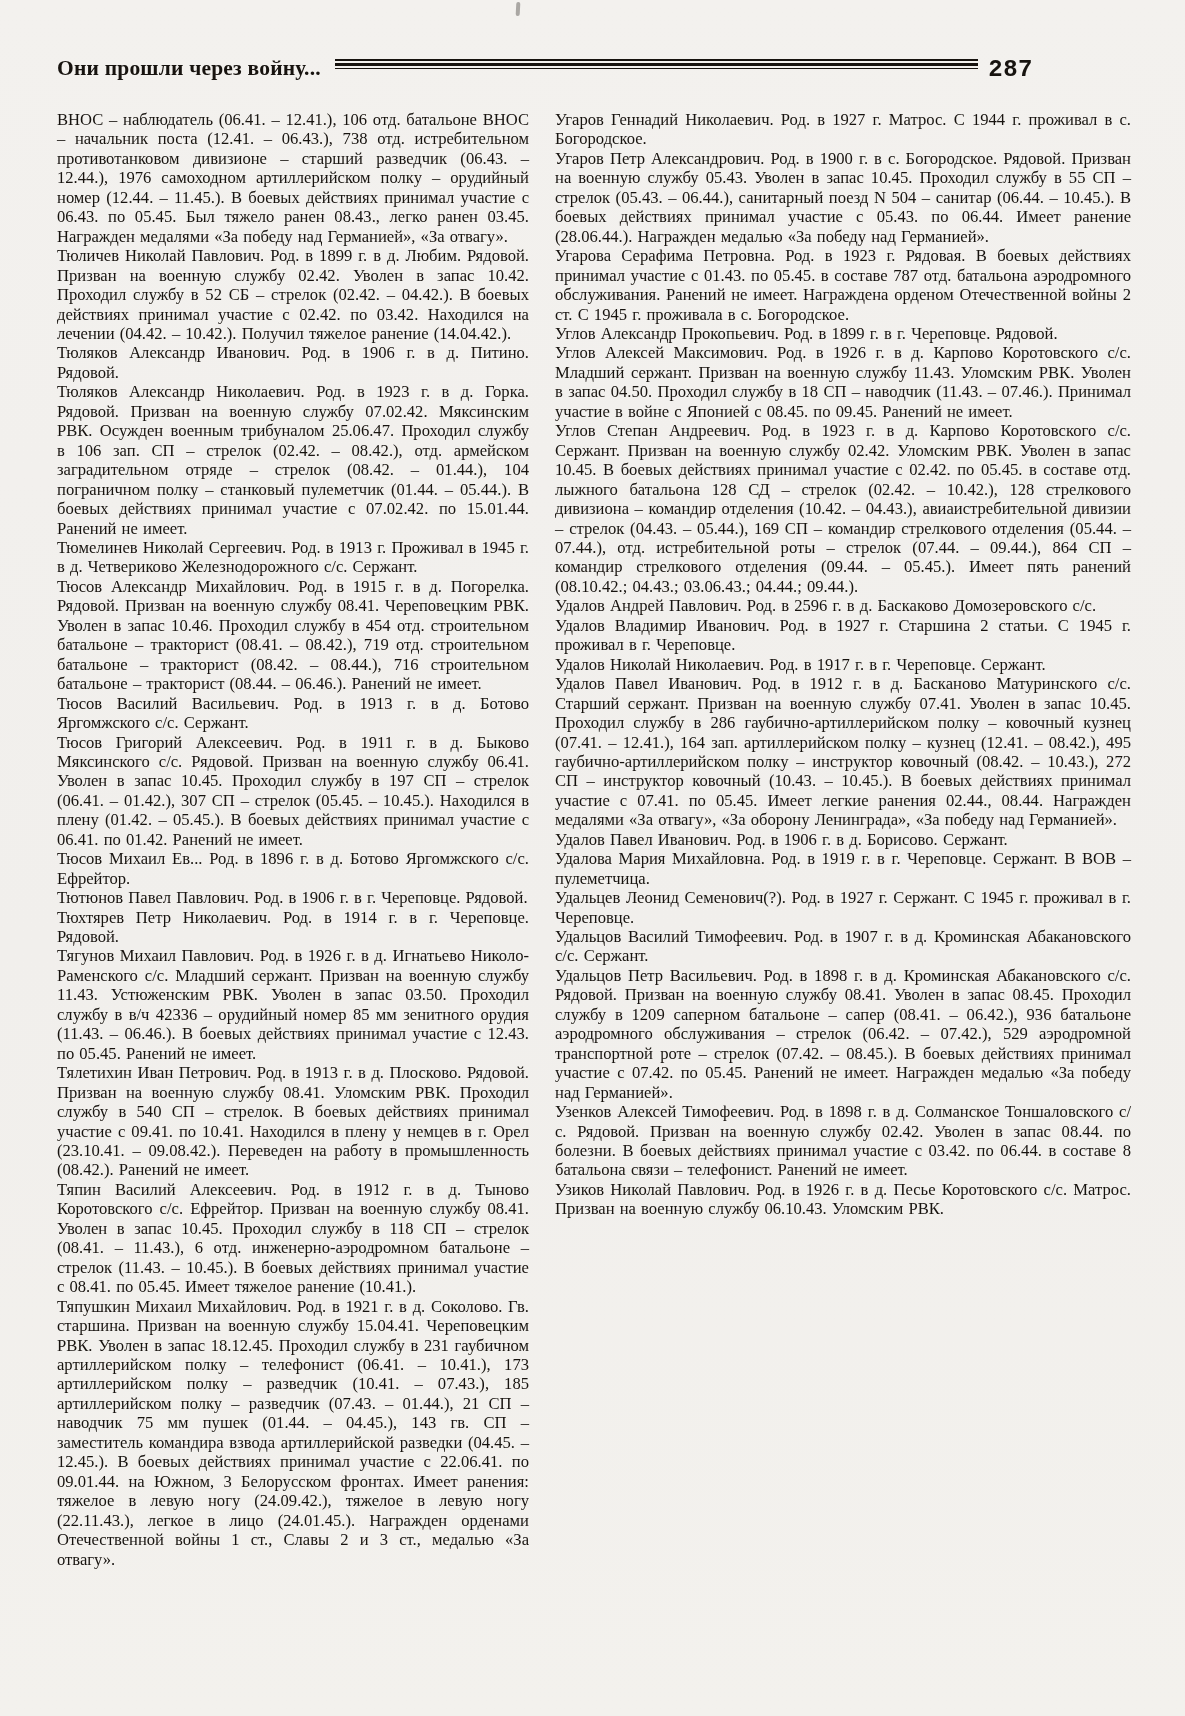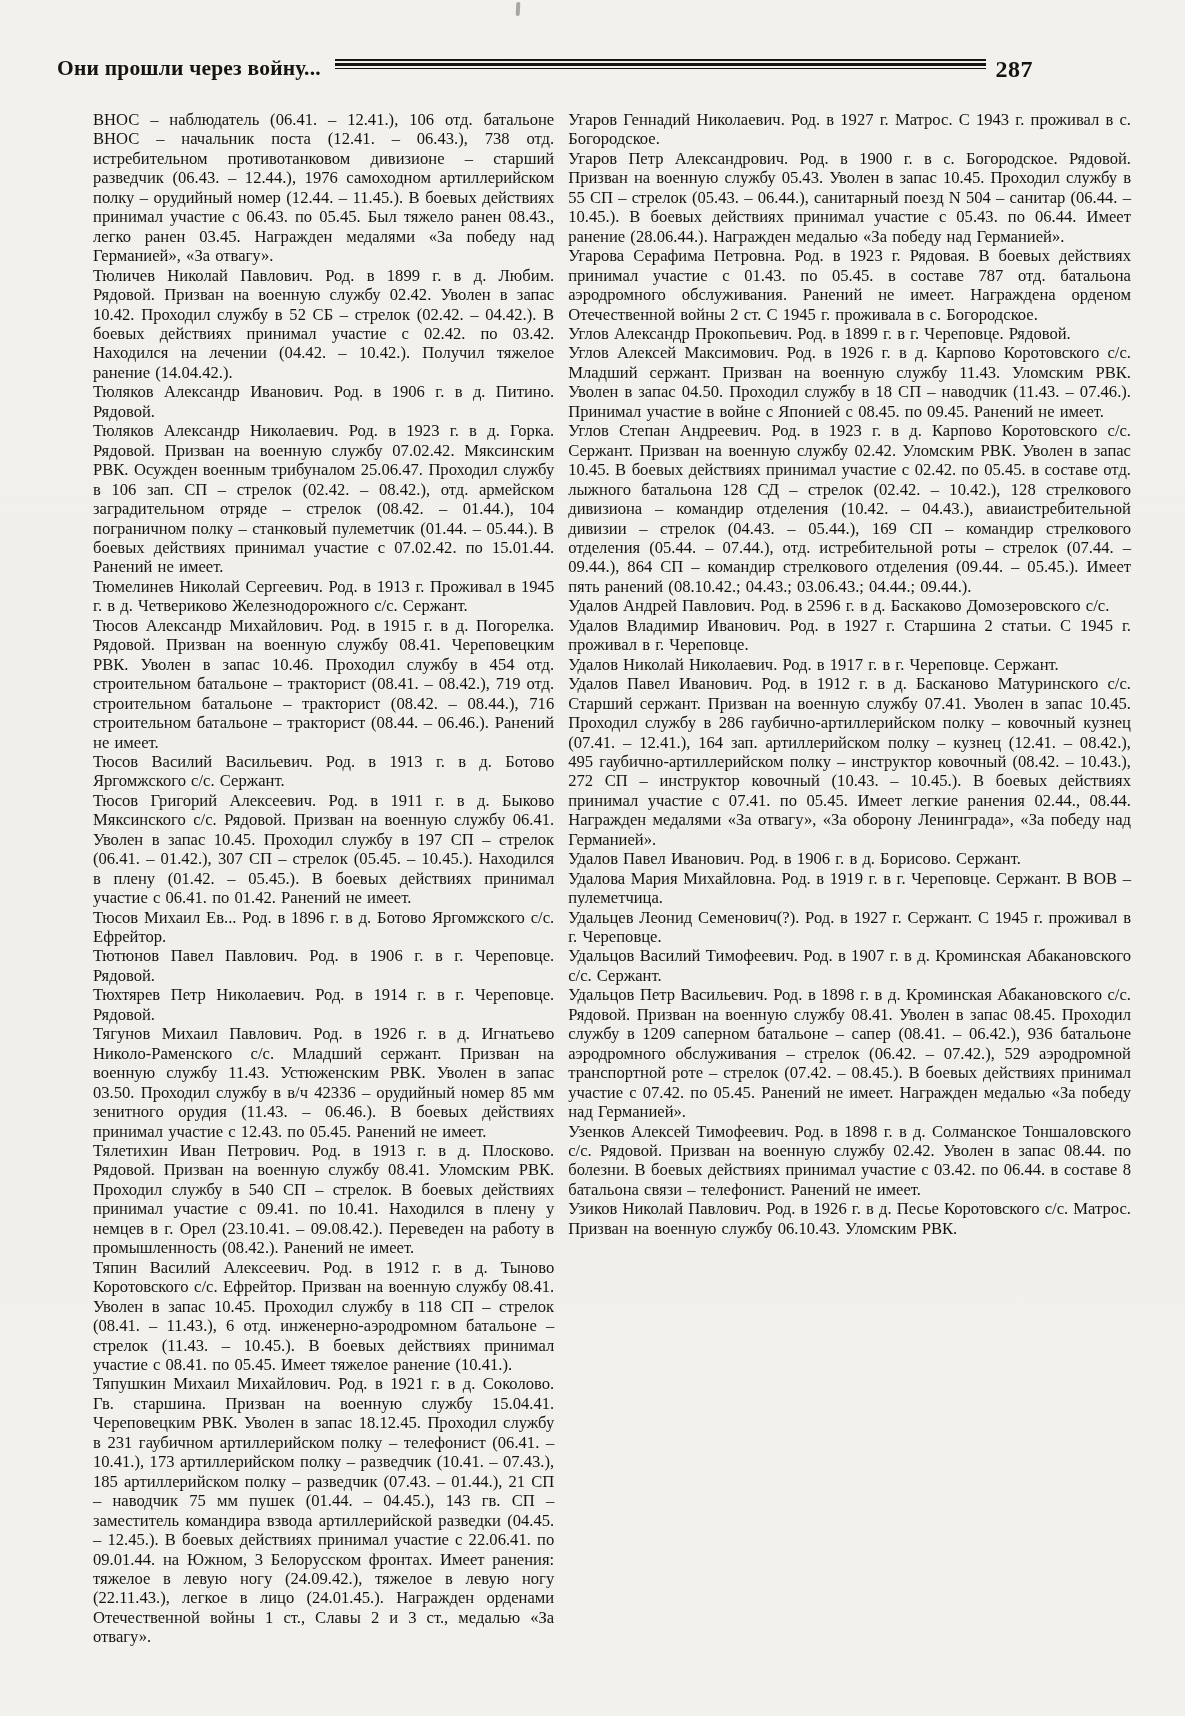--- a/index.html
+++ b/index.html
@@ -30,24 +30,24 @@
     white-space:nowrap;
   }
   .header-rule{
     flex:1;height:12px;position:relative;margin:2px 10px 0 14px;
   }
   .header-rule span{position:absolute;left:0;right:0;background:#17130f;}
   .header-rule .l1{top:1px;height:1.6px;}
   .header-rule .l2{top:4.5px;height:3.6px;}
   .header-rule .l3{top:9.5px;height:1.6px;}
   .page-number{
-    font-size:24px;font-weight:700;letter-spacing:.5px;
+    font-size:24px;font-weight:700;letter-spacing:.5px;font-family:Liberation Mono, monospace;
   }
   .columns{
-    display:flex;gap:14px;margin-top:27px;margin-left:36px;
+    display:flex;gap:26px;margin-top:27px;
   }
   .col{min-width:0;}
   .col-left{width:472px;}
   .col-right{width:576px;}
   p.entry{
     margin:0;
     font-size:16.6px;
     line-height:19.45px;
     text-align:justify;
     word-spacing:.06em;
@@ -82,21 +82,21 @@
       <p class="entry">Тюсов Григорий Алексеевич. Род. в 1911 г. в д. Быково Мяксинского с/с. Рядовой. Призван на военную службу 06.41. Уволен в запас 10.45. Проходил службу в 197 СП – стрелок (06.41. – 01.42.), 307 СП – стрелок (05.45. – 10.45.). Находился в плену (01.42. – 05.45.). В боевых действиях принимал участие с 06.41. по 01.42. Ранений не имеет.</p>
       <p class="entry">Тюсов Михаил Ев... Род. в 1896 г. в д. Ботово Яргомжского с/с. Ефрейтор.</p>
       <p class="entry">Тютюнов Павел Павлович. Род. в 1906 г. в г. Череповце. Рядовой.</p>
       <p class="entry">Тюхтярев Петр Николаевич. Род. в 1914 г. в г. Череповце. Рядовой.</p>
       <p class="entry">Тягунов Михаил Павлович. Род. в 1926 г. в д. Игнатьево Николо-Раменского с/с. Младший сержант. Призван на военную службу 11.43. Устюженским РВК. Уволен в запас 03.50. Проходил службу в в/ч 42336 – орудийный номер 85 мм зенитного орудия (11.43. – 06.46.). В боевых действиях принимал участие с 12.43. по 05.45. Ранений не имеет.</p>
       <p class="entry">Тялетихин Иван Петрович. Род. в 1913 г. в д. Плосково. Рядовой. Призван на военную службу 08.41. Уломским РВК. Проходил службу в 540 СП – стрелок. В боевых действиях принимал участие с 09.41. по 10.41. Находился в плену у немцев в г. Орел (23.10.41. – 09.08.42.). Переведен на работу в промышленность (08.42.). Ранений не имеет.</p>
       <p class="entry">Тяпин Василий Алексеевич. Род. в 1912 г. в д. Тыново Коротовского с/с. Ефрейтор. Призван на военную службу 08.41. Уволен в запас 10.45. Проходил службу в 118 СП – стрелок (08.41. – 11.43.), 6 отд. инженерно-аэродромном батальоне – стрелок (11.43. – 10.45.). В боевых действиях принимал участие с 08.41. по 05.45. Имеет тяжелое ранение (10.41.).</p>
       <p class="entry">Тяпушкин Михаил Михайлович. Род. в 1921 г. в д. Соколово. Гв. старшина. Призван на военную службу 15.04.41. Череповецким РВК. Уволен в запас 18.12.45. Проходил службу в 231 гаубичном артиллерийском полку – телефонист (06.41. – 10.41.), 173 артиллерийском полку – разведчик (10.41. – 07.43.), 185 артиллерийском полку – разведчик (07.43. – 01.44.), 21 СП – наводчик 75 мм пушек (01.44. – 04.45.), 143 гв. СП – заместитель командира взвода артиллерийской разведки (04.45. – 12.45.). В боевых действиях принимал участие с 22.06.41. по 09.01.44. на Южном, 3 Белорусском фронтах. Имеет ранения: тяжелое в левую ногу (24.09.42.), тяжелое в левую ногу (22.11.43.), легкое в лицо (24.01.45.). Награжден орденами Отечественной войны 1 ст., Славы 2 и 3 ст., медалью «За отвагу».</p>
     </div>
     <div class="col col-right">
-      <p class="entry">Угаров Геннадий Николаевич. Род. в 1927 г. Матрос. С 1943 г. проживал в с. Богородское.</p>
+      <p class="entry">Угаров Геннадий Николаевич. Род. в 1927 г. Матрос. С 1944 г. проживал в с. Богородское.</p>
       <p class="entry">Угаров Петр Александрович. Род. в 1900 г. в с. Богородское. Рядовой. Призван на военную службу 05.43. Уволен в запас 10.45. Проходил службу в 55 СП – стрелок (05.43. – 06.44.), санитарный поезд N 504 – санитар (06.44. – 10.45.). В боевых действиях принимал участие с 05.43. по 06.44. Имеет ранение (28.06.44.). Награжден медалью «За победу над Германией».</p>
       <p class="entry">Угарова Серафима Петровна. Род. в 1923 г. Рядовая. В боевых действиях принимал участие с 01.43. по 05.45. в составе 787 отд. батальона аэродромного обслуживания. Ранений не имеет. Награждена орденом Отечественной войны 2 ст. С 1945 г. проживала в с. Богородское.</p>
       <p class="entry">Углов Александр Прокопьевич. Род. в 1899 г. в г. Череповце. Рядовой.</p>
       <p class="entry">Углов Алексей Максимович. Род. в 1926 г. в д. Карпово Коротовского с/с. Младший сержант. Призван на военную службу 11.43. Уломским РВК. Уволен в запас 04.50. Проходил службу в 18 СП – наводчик (11.43. – 07.46.). Принимал участие в войне с Японией с 08.45. по 09.45. Ранений не имеет.</p>
       <p class="entry">Углов Степан Андреевич. Род. в 1923 г. в д. Карпово Коротовского с/с. Сержант. Призван на военную службу 02.42. Уломским РВК. Уволен в запас 10.45. В боевых действиях принимал участие с 02.42. по 05.45. в составе отд. лыжного батальона 128 СД – стрелок (02.42. – 10.42.), 128 стрелкового дивизиона – командир отделения (10.42. – 04.43.), авиаистребительной дивизии – стрелок (04.43. – 05.44.), 169 СП – командир стрелкового отделения (05.44. – 07.44.), отд. истребительной роты – стрелок (07.44. – 09.44.), 864 СП – командир стрелкового отделения (09.44. – 05.45.). Имеет пять ранений (08.10.42.; 04.43.; 03.06.43.; 04.44.; 09.44.).</p>
       <p class="entry">Удалов Андрей Павлович. Род. в 2596 г. в д. Баскаково Домозеровского с/с.</p>
       <p class="entry">Удалов Владимир Иванович. Род. в 1927 г. Старшина 2 статьи. С 1945 г. проживал в г. Череповце.</p>
       <p class="entry">Удалов Николай Николаевич. Род. в 1917 г. в г. Череповце. Сержант.</p>
       <p class="entry">Удалов Павел Иванович. Род. в 1912 г. в д. Басканово Матуринского с/с. Старший сержант. Призван на военную службу 07.41. Уволен в запас 10.45. Проходил службу в 286 гаубично-артиллерийском полку – ковочный кузнец (07.41. – 12.41.), 164 зап. артиллерийском полку – кузнец (12.41. – 08.42.), 495 гаубично-артиллерийском полку – инструктор ковочный (08.42. – 10.43.), 272 СП – инструктор ковочный (10.43. – 10.45.). В боевых действиях принимал участие с 07.41. по 05.45. Имеет легкие ранения 02.44., 08.44. Награжден медалями «За отвагу», «За оборону Ленинграда», «За победу над Германией».</p>
       <p class="entry">Удалов Павел Иванович. Род. в 1906 г. в д. Борисово. Сержант.</p>

